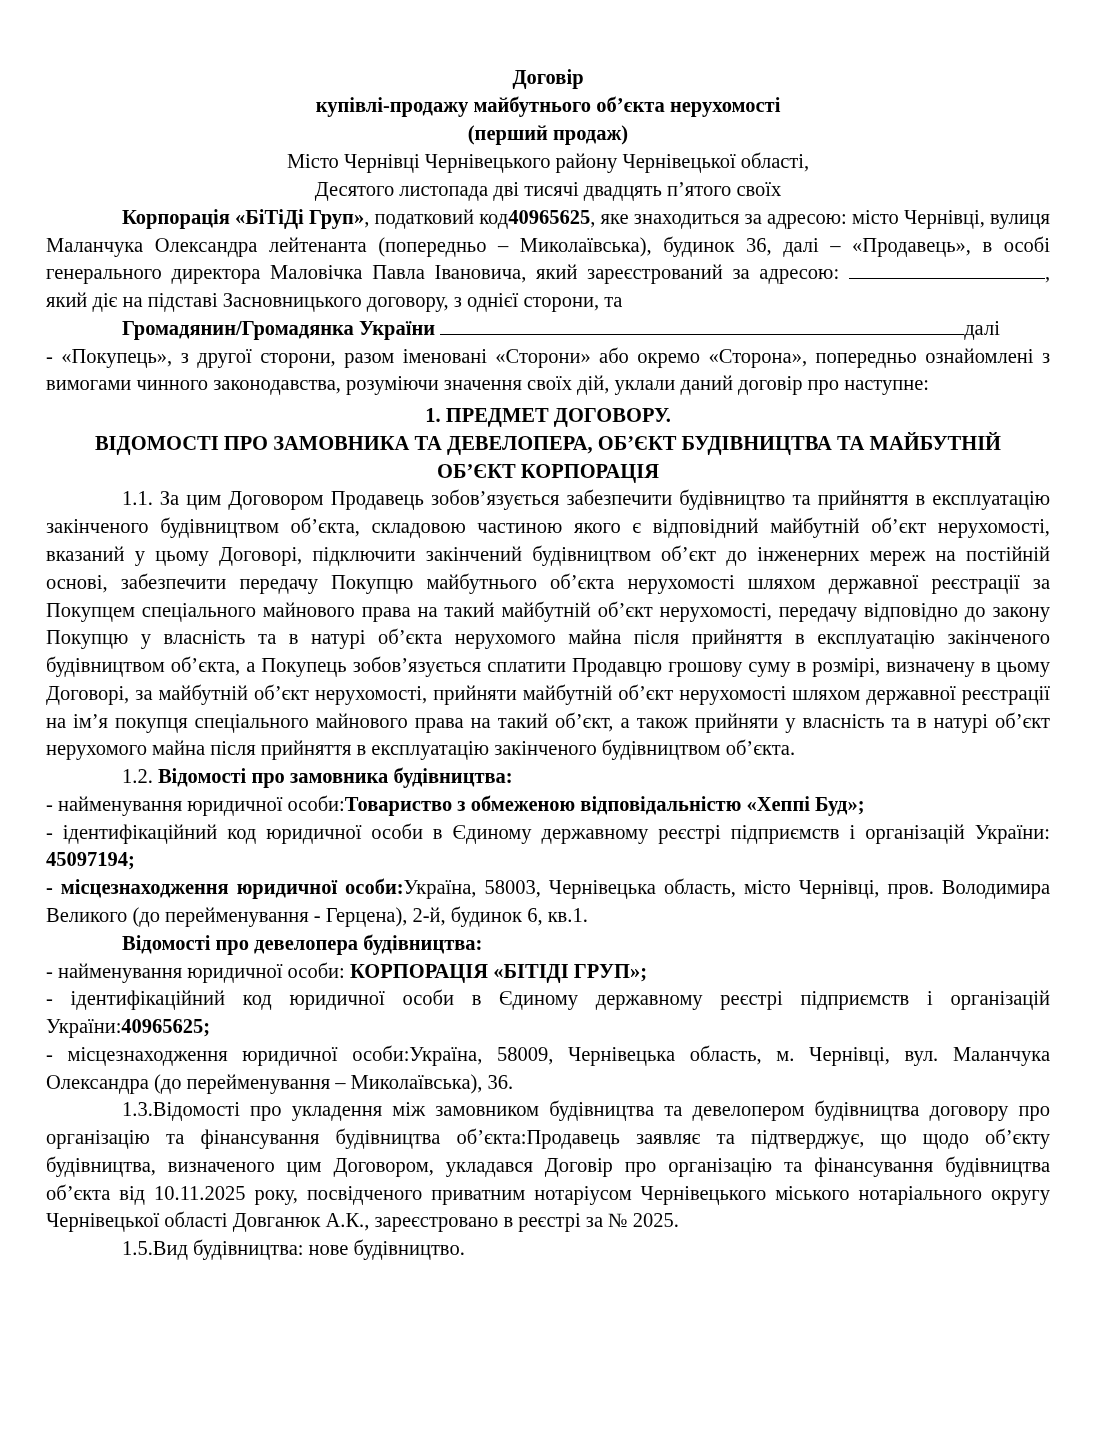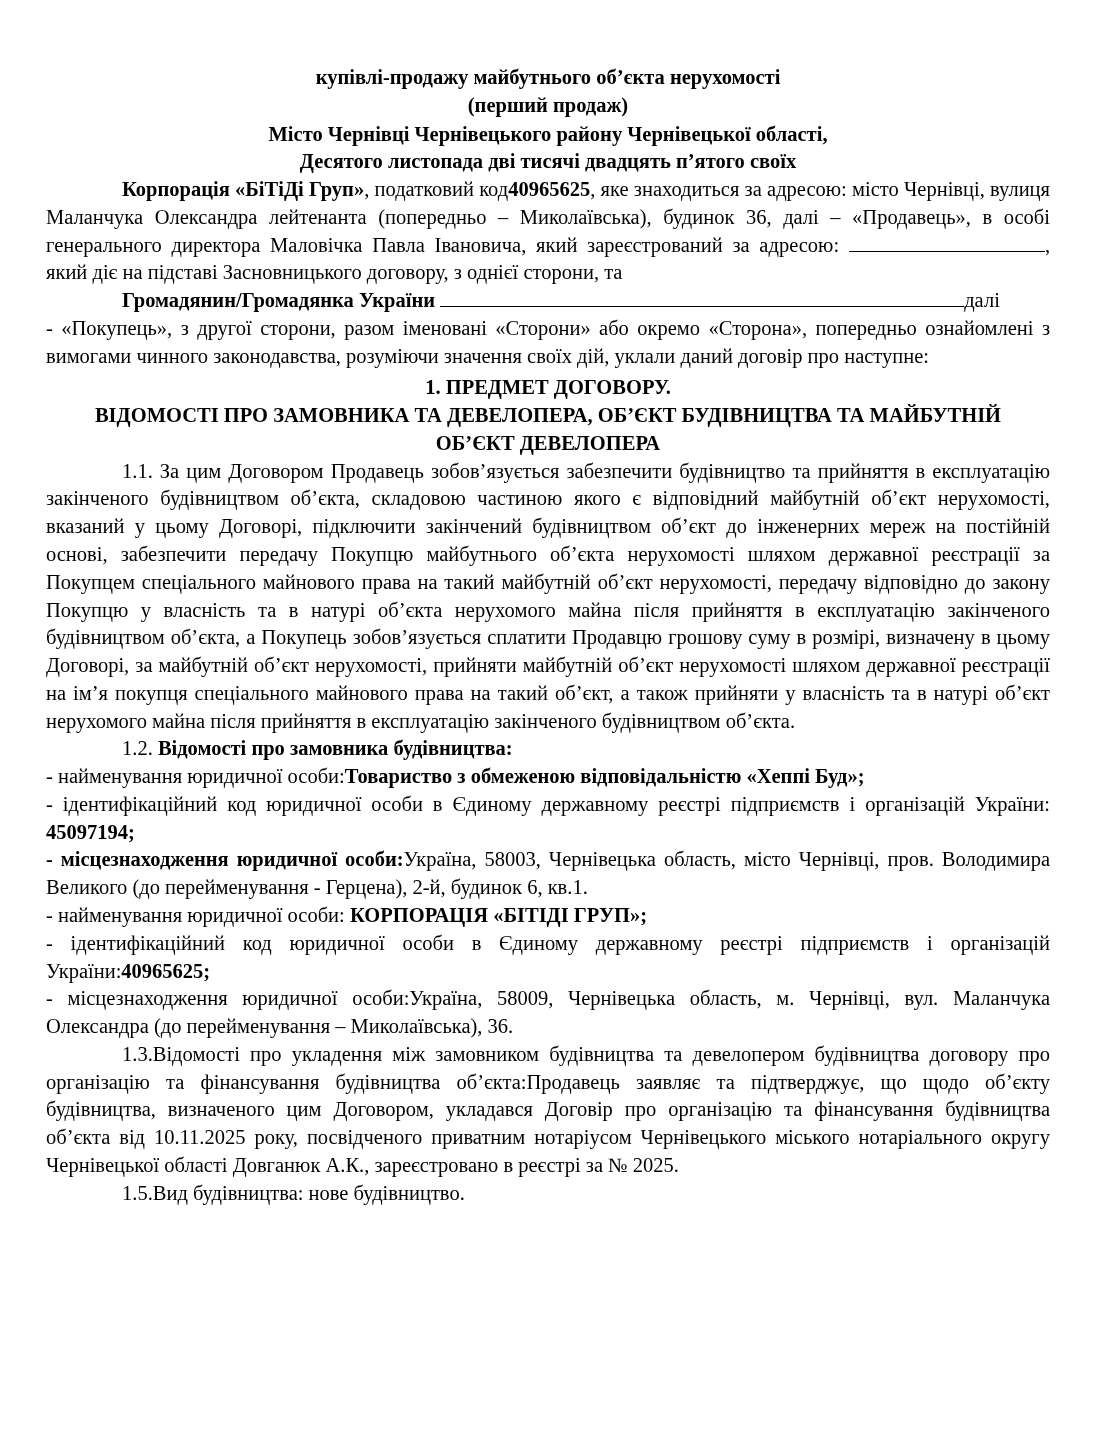--- a/index.html
+++ b/index.html
@@ -29,21 +29,21 @@
     text-align: center;
     font-weight: bold;
     font-size: 20.5px;
     line-height: 1.355;
   }
   .title-line {
     display: block;
   }
   .center-line {
     text-align: center;
-    font-weight: bold;
+    font-weight: normal;
     display: block;
   }
   .place-block {
     text-align: center;
     line-height: 1.355;
     margin-top: 1px;
   }
   p.just {
     margin: 0;
     text-align: justify;
@@ -80,51 +80,53 @@
     width: 524px;
   }
 </style>
 </head>
 <body>
 
 <div class="page">
   <div class="doc-body">
 
     <div class="title-block">
+      <span class="title-line">Договір</span>
       <span class="title-line">купівлі-продажу майбутнього об’єкта нерухомості</span>
       <span class="title-line">(перший продаж)</span>
     </div>
 
     <div class="place-block">
       <span class="center-line">Місто Чернівці Чернівецького району Чернівецької області,</span>
       <span class="center-line">Десятого листопада дві тисячі двадцять п’ятого своїх</span>
     </div>
 
     <p class="just indent"><b>Корпорація «БіТіДі Груп»</b><span>, податковий код</span><b>40965625</b><span>, яке знаходиться за адресою: місто Чернівці, вулиця Маланчука Олександра лейтенанта (попередньо – Миколаївська), будинок 36, далі – «Продавець», в особі генерального директора Маловічка Павла Івановича, який зареєстрований за адресою:</span> <span class="blank addr"></span><span>, який діє на підставі Засновницького договору, з однієї сторони, та</span></p>
 
     <p class="just indent"><b>Громадянин/Громадянка України</b> <span class="blank citizen"></span><span>далі</span></p>
 
     <p class="just">- «Покупець», з другої сторони, разом іменовані «Сторони» або окремо «Сторона», попередньо ознайомлені з вимогами чинного законодавства, розуміючи значення своїх дій, уклали даний договір про наступне:</p>
 
     <div class="section-head">
       <span class="hl">1. ПРЕДМЕТ ДОГОВОРУ.</span>
       <span class="hl">ВІДОМОСТІ ПРО ЗАМОВНИКА ТА ДЕВЕЛОПЕРА, ОБ’ЄКТ БУДІВНИЦТВА ТА МАЙБУТНІЙ</span>
-      <span class="hl">ОБ’ЄКТ ДЕВЕЛОПЕРА</span>
+      <span class="hl">ОБ’ЄКТ КОРПОРАЦІЯ</span>
     </div>
 
     <p class="just indent">1.1. За цим Договором Продавець зобов’язується забезпечити будівництво та прийняття в експлуатацію закінченого будівництвом об’єкта, складовою частиною якого є відповідний майбутній об’єкт нерухомості, вказаний у цьому Договорі, підключити закінчений будівництвом об’єкт до інженерних мереж на постійній основі, забезпечити передачу Покупцю майбутнього об’єкта нерухомості шляхом державної реєстрації за Покупцем спеціального майнового права на такий майбутній об’єкт нерухомості, передачу відповідно до закону Покупцю у власність та в натурі об’єкта нерухомого майна після прийняття в експлуатацію закінченого будівництвом об’єкта, а Покупець зобов’язується сплатити Продавцю грошову суму в розмірі, визначену в цьому Договорі, за майбутній об’єкт нерухомості, прийняти майбутній об’єкт нерухомості шляхом державної реєстрації на ім’я покупця спеціального майнового права на такий об’єкт, а також прийняти у власність та в натурі об’єкт нерухомого майна після прийняття в експлуатацію закінченого будівництвом об’єкта.</p>
 
     <p class="just indent"><span>1.2.</span> <b>Відомості про замовника будівництва:</b></p>
 
     <p class="just last-left"><span>- найменування юридичної особи:</span><b>Товариство з обмеженою відповідальністю «Хеппі Буд»;</b></p>
 
     <p class="just"><span>- ідентифікаційний код юридичної особи в Єдиному державному реєстрі підприємств і організацій України: </span><b>45097194;</b></p>
 
     <p class="just"><b>- місцезнаходження юридичної особи:</b><span>Україна, 58003, Чернівецька область, місто Чернівці, пров. Володимира Великого (до перейменування - Герцена), 2-й, будинок 6, кв.1.</span></p>
 
+    <p class="just indent"><b>Відомості про девелопера будівництва:</b></p>
 
     <p class="just last-left"><span>- найменування юридичної особи: </span><b>КОРПОРАЦІЯ «БІТІДІ ГРУП»;</b></p>
 
     <p class="just"><span>- ідентифікаційний код юридичної особи в Єдиному державному реєстрі підприємств і організацій України:</span><b>40965625;</b></p>
 
     <p class="just"><span>- місцезнаходження юридичної особи:</span><span>Україна, 58009, Чернівецька область, м. Чернівці, вул. Маланчука Олександра (до перейменування – Миколаївська), 36.</span></p>
 
     <p class="just indent">1.3.Відомості про укладення між замовником будівництва та девелопером будівництва договору про організацію та фінансування будівництва об’єкта:Продавець заявляє та підтверджує, що щодо об’єкту будівництва, визначеного цим Договором, укладався Договір про організацію та фінансування будівництва об’єкта від 10.11.2025 року, посвідченого приватним нотаріусом Чернівецького міського нотаріального округу Чернівецької області Довганюк А.К., зареєстровано в реєстрі за № 2025.</p>
 
 

